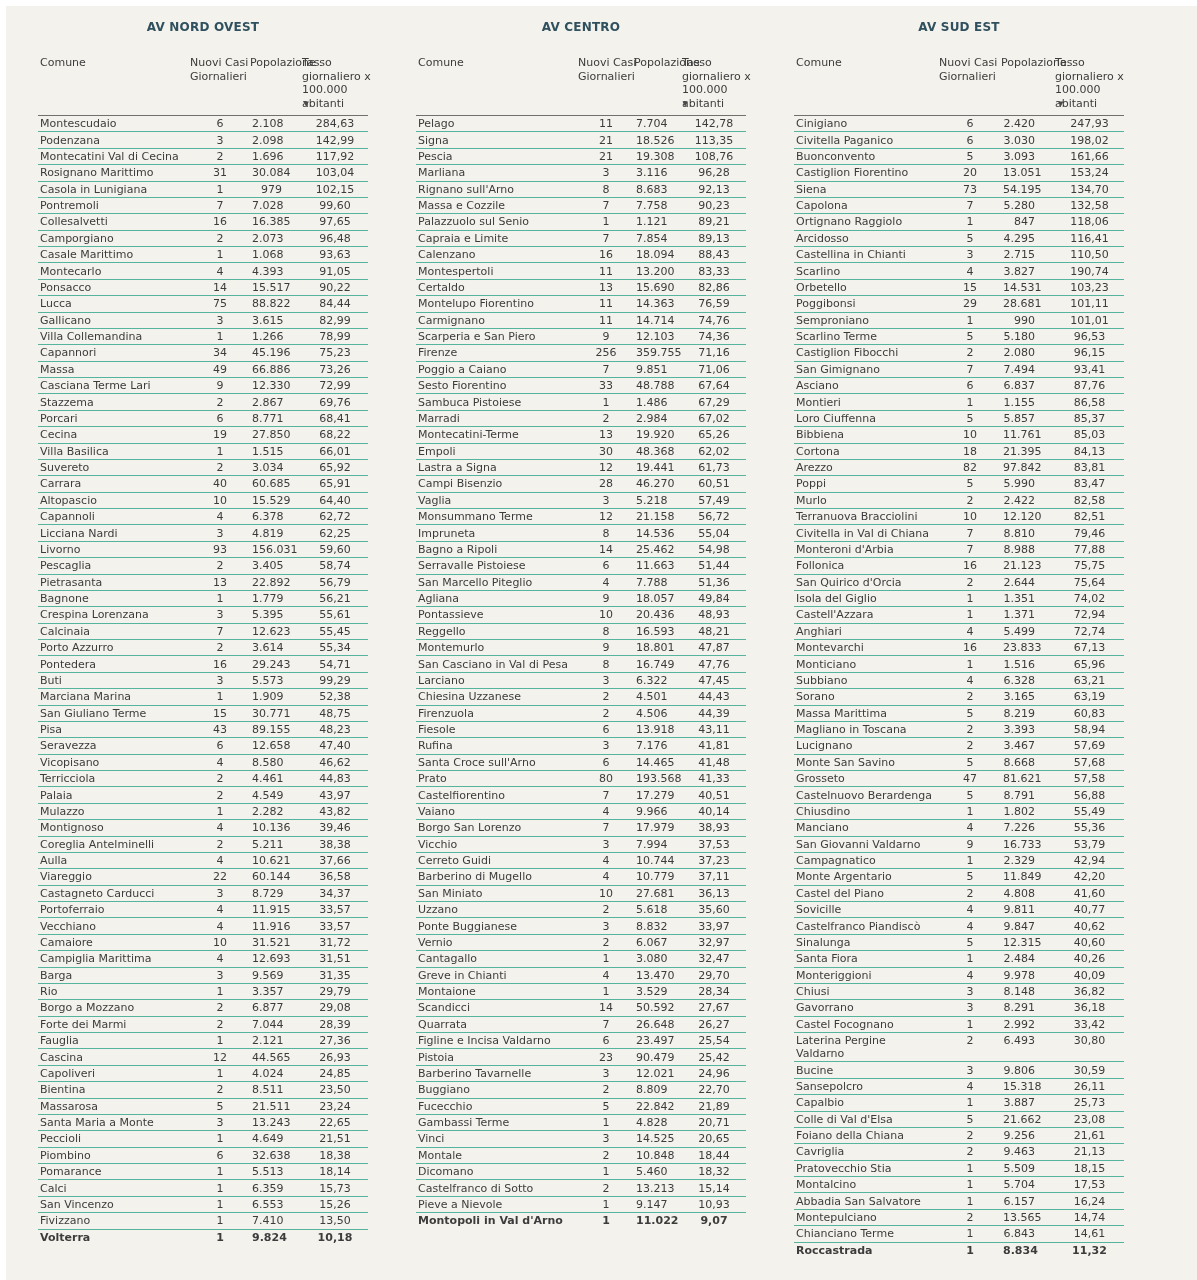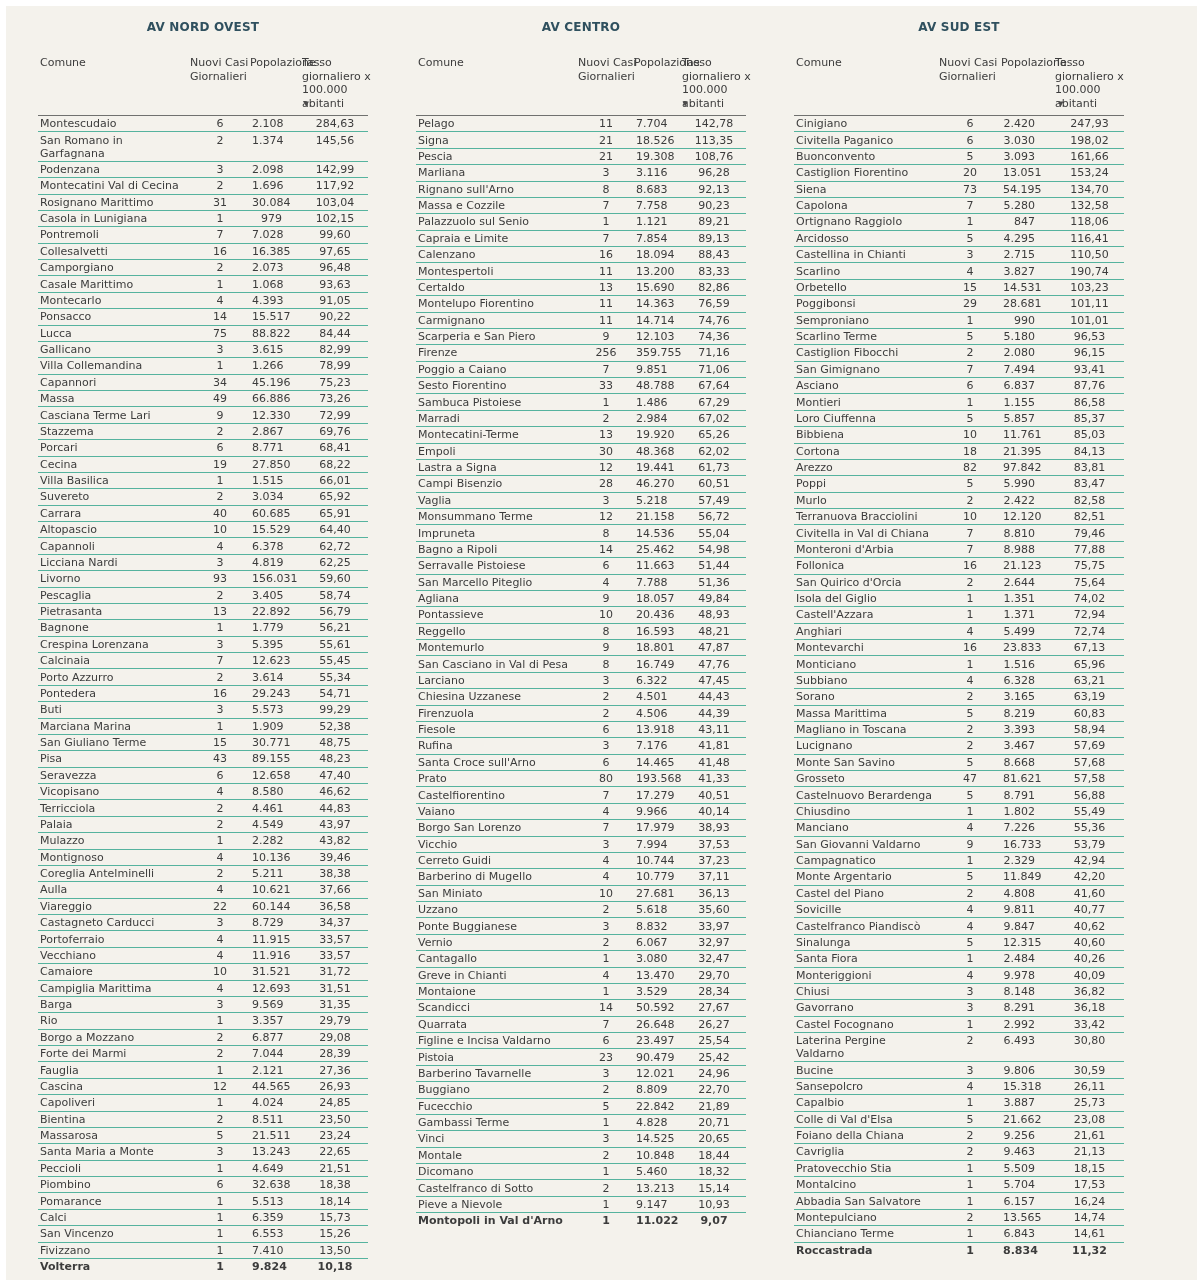--- a/index.html
+++ b/index.html
@@ -83,26 +83,20 @@
           </tr>
         </thead>
         <tbody>
             <tr>
               <td class="c0">Montescudaio</td>
               <td class="c1">6</td>
               <td class="c2">2.108</td>
               <td class="c3">284,63</td>
             </tr>
             <tr>
-              <td class="c0">San Romano in Garfagnana</td>
-              <td class="c1">2</td>
-              <td class="c2">1.374</td>
-              <td class="c3">145,56</td>
-            </tr>
-            <tr>
               <td class="c0">Podenzana</td>
               <td class="c1">3</td>
               <td class="c2">2.098</td>
               <td class="c3">142,99</td>
             </tr>
             <tr>
               <td class="c0">Montecatini Val di Cecina</td>
               <td class="c1">2</td>
               <td class="c2">1.696</td>
               <td class="c3">117,92</td>

